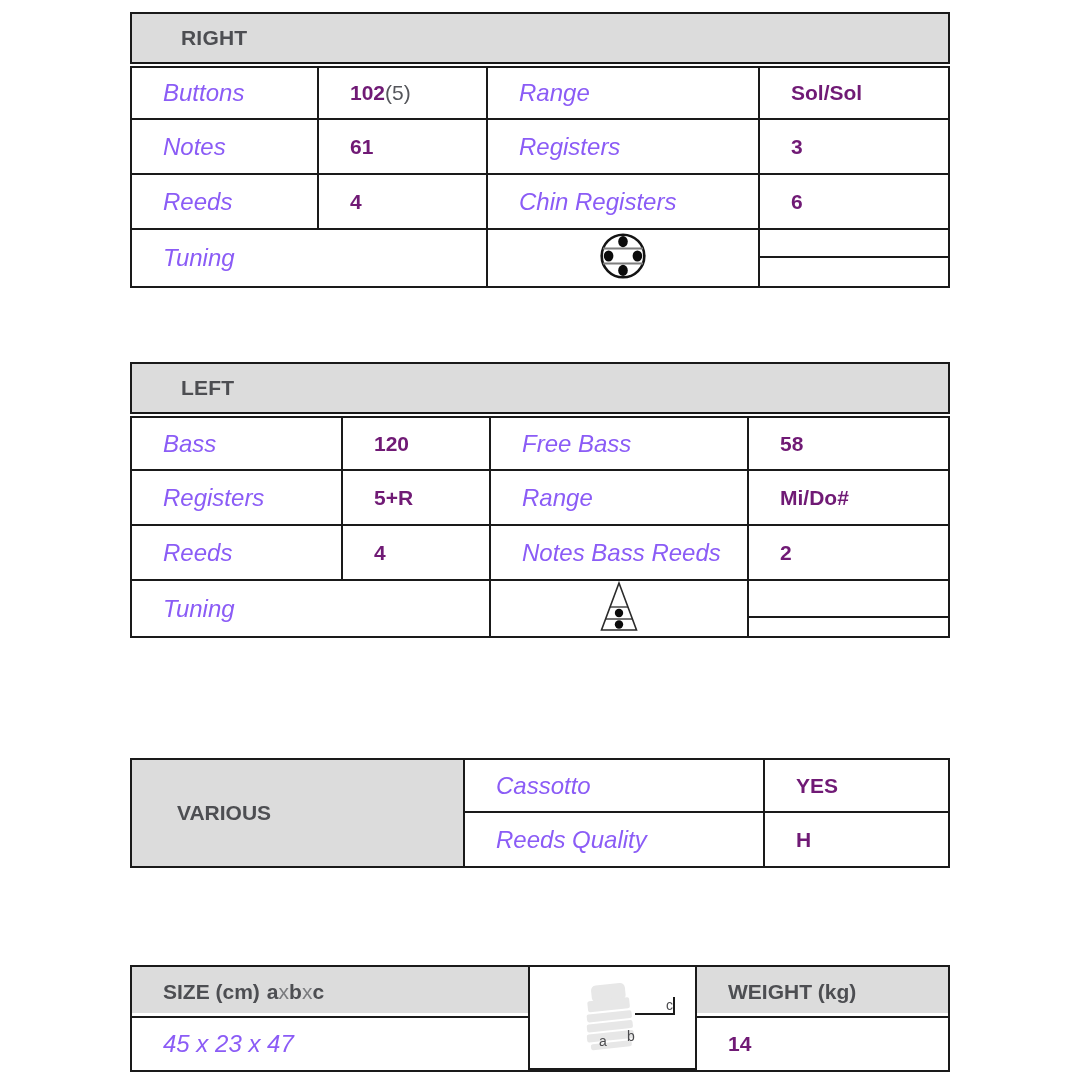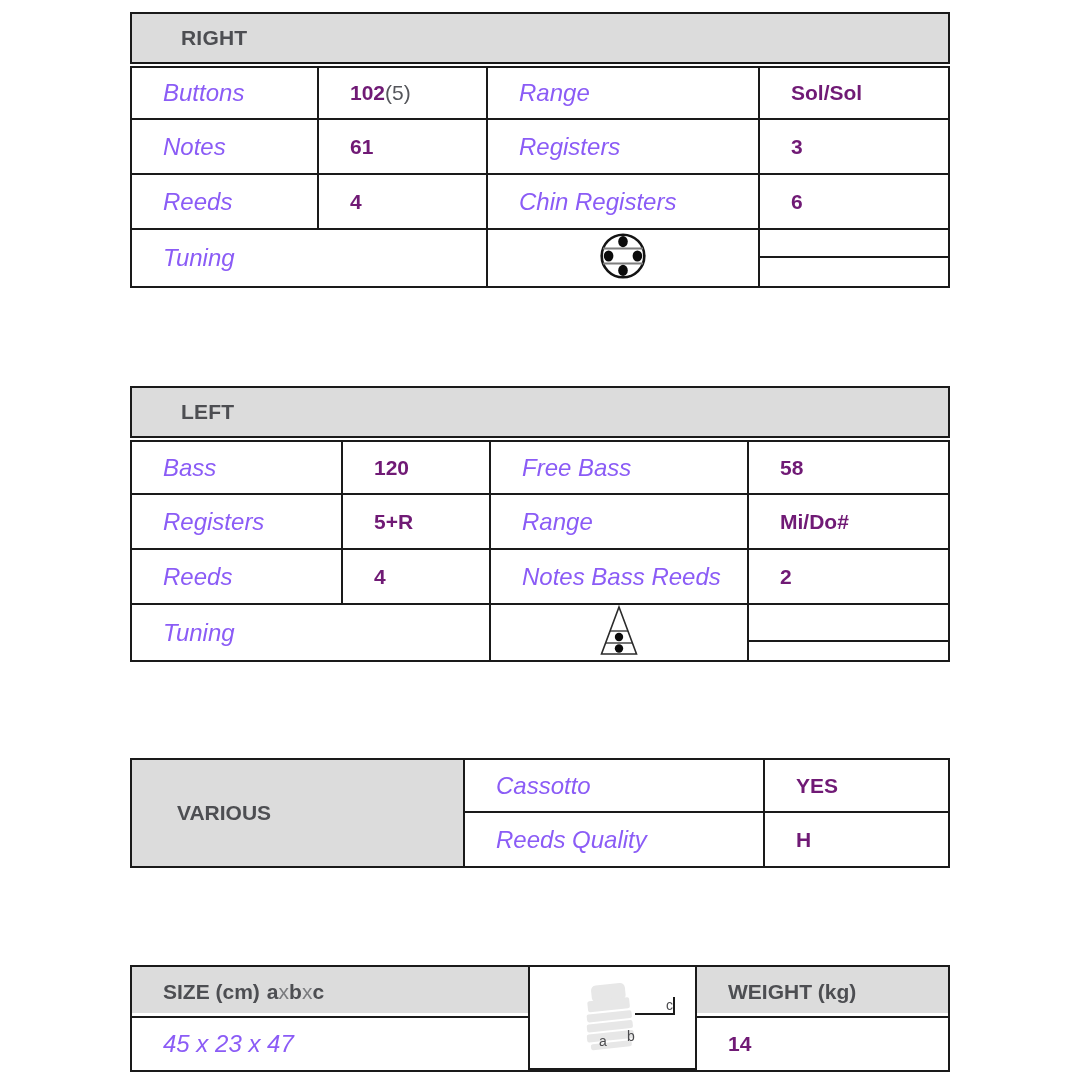--- a/index.html
+++ b/index.html
@@ -129,21 +129,21 @@
         </svg>
       </span>
     </div>
     <div class="c lc lr splitcell">
       <div class="half-top"></div>
       <div class="half-bottom"></div>
     </div>
   </div>
 </section>
 
-<section class="spec" style="top:386px">
+<section class="spec" style="top:362px">
   <div class="tbl-header">
     <span>LEFT</span>
   </div>
   <div class="grid g-left">
 
     <div class="c">
         <span class="lbl">Bass</span>
       </div>
     <div class="c">
         <span class="val">120</span>

